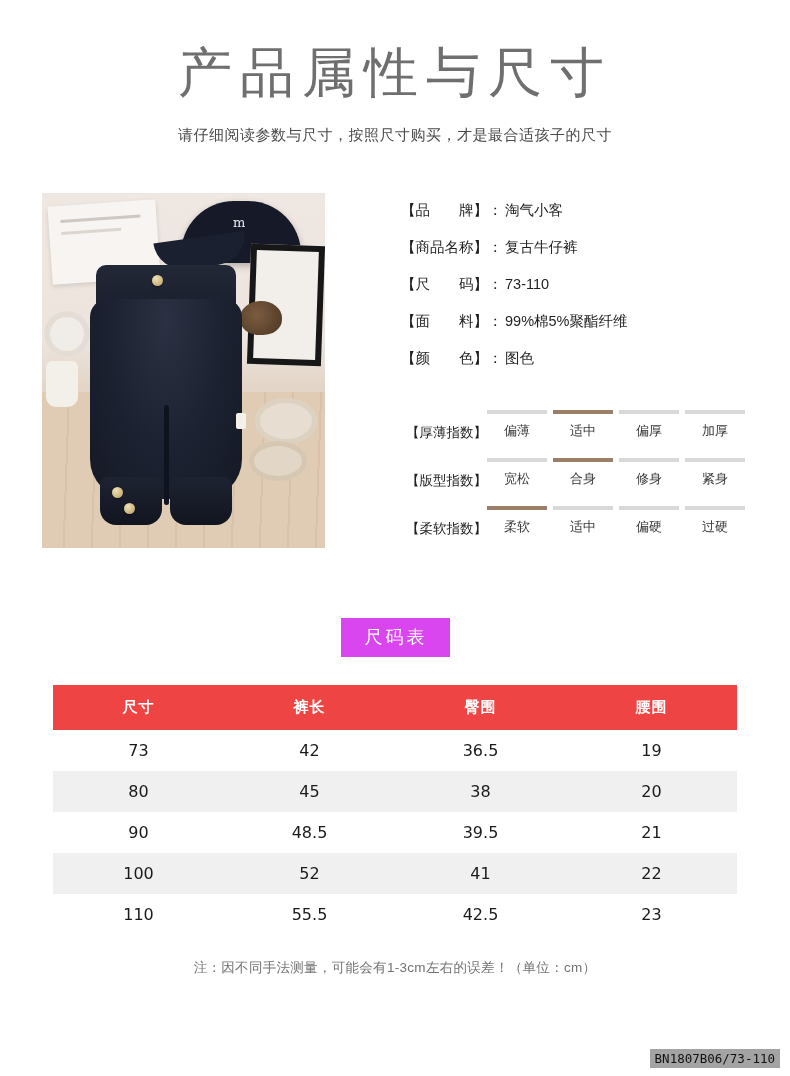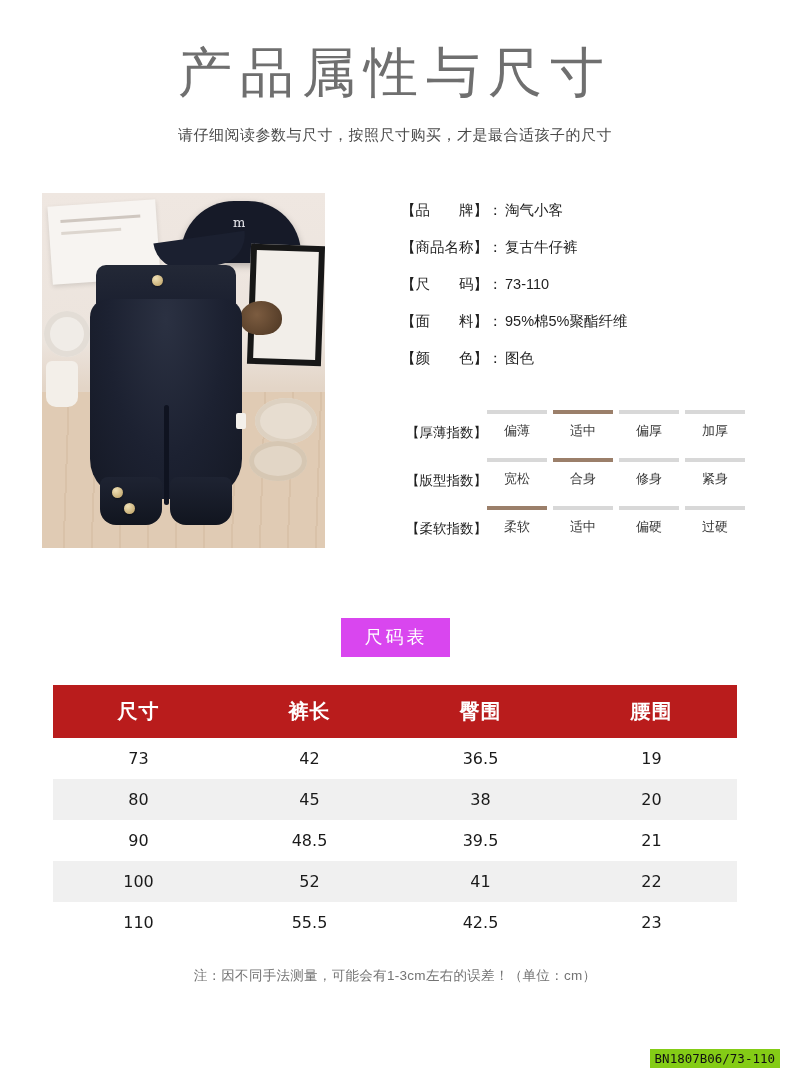--- a/index.html
+++ b/index.html
@@ -282,23 +282,23 @@
     letter-spacing: 3px;
     padding: 7px 22px 8px 24px;
   }
   table.size {
     margin: 28px auto 0;
     width: 684px;
     border-collapse: collapse;
     table-layout: fixed;
   }
   table.size thead th {
-    background: #b91c1c;
+    background: #ef4444;
     color: #ffffff;
-    font-size: 20px;
+    font-size: 15px;
     font-weight: bold;
     padding: 13px 0;
     letter-spacing: 1px;
   }
   table.size tbody td {
     text-align: center;
     font-size: 16px;
     color: #1a1a1a;
     padding: 11px 0;
     font-family: "DejaVu Sans", sans-serif;
@@ -311,21 +311,21 @@
     text-align: center;
     font-size: 13.5px;
     color: #737373;
     letter-spacing: 0.3px;
   }
 
   .code-badge {
     position: absolute;
     right: 10px;
     bottom: 8px;
-    background: #84cc16;
+    background: #a3a3a3;
     color: #111;
     font-size: 12.5px;
     font-family: "DejaVu Sans Mono", monospace;
     padding: 2px 5px;
     letter-spacing: 0px;
   }
 </style>
 </head>
 <body>
 
@@ -378,21 +378,21 @@
         <span class="spec-value">复古牛仔裤</span>
       </div>
 
       <div class="spec-row">
         <span class="spec-label">【尺　　码】：</span>
         <span class="spec-value">73-110</span>
       </div>
 
       <div class="spec-row">
         <span class="spec-label">【面　　料】：</span>
-        <span class="spec-value">95%棉5%聚酯纤维</span>
+        <span class="spec-value">99%棉5%聚酯纤维</span>
       </div>
 
       <div class="spec-row">
         <span class="spec-label">【颜　　色】：</span>
         <span class="spec-value">图色</span>
       </div>
 
       <div class="indices">
 
         <div class="idx-row">

